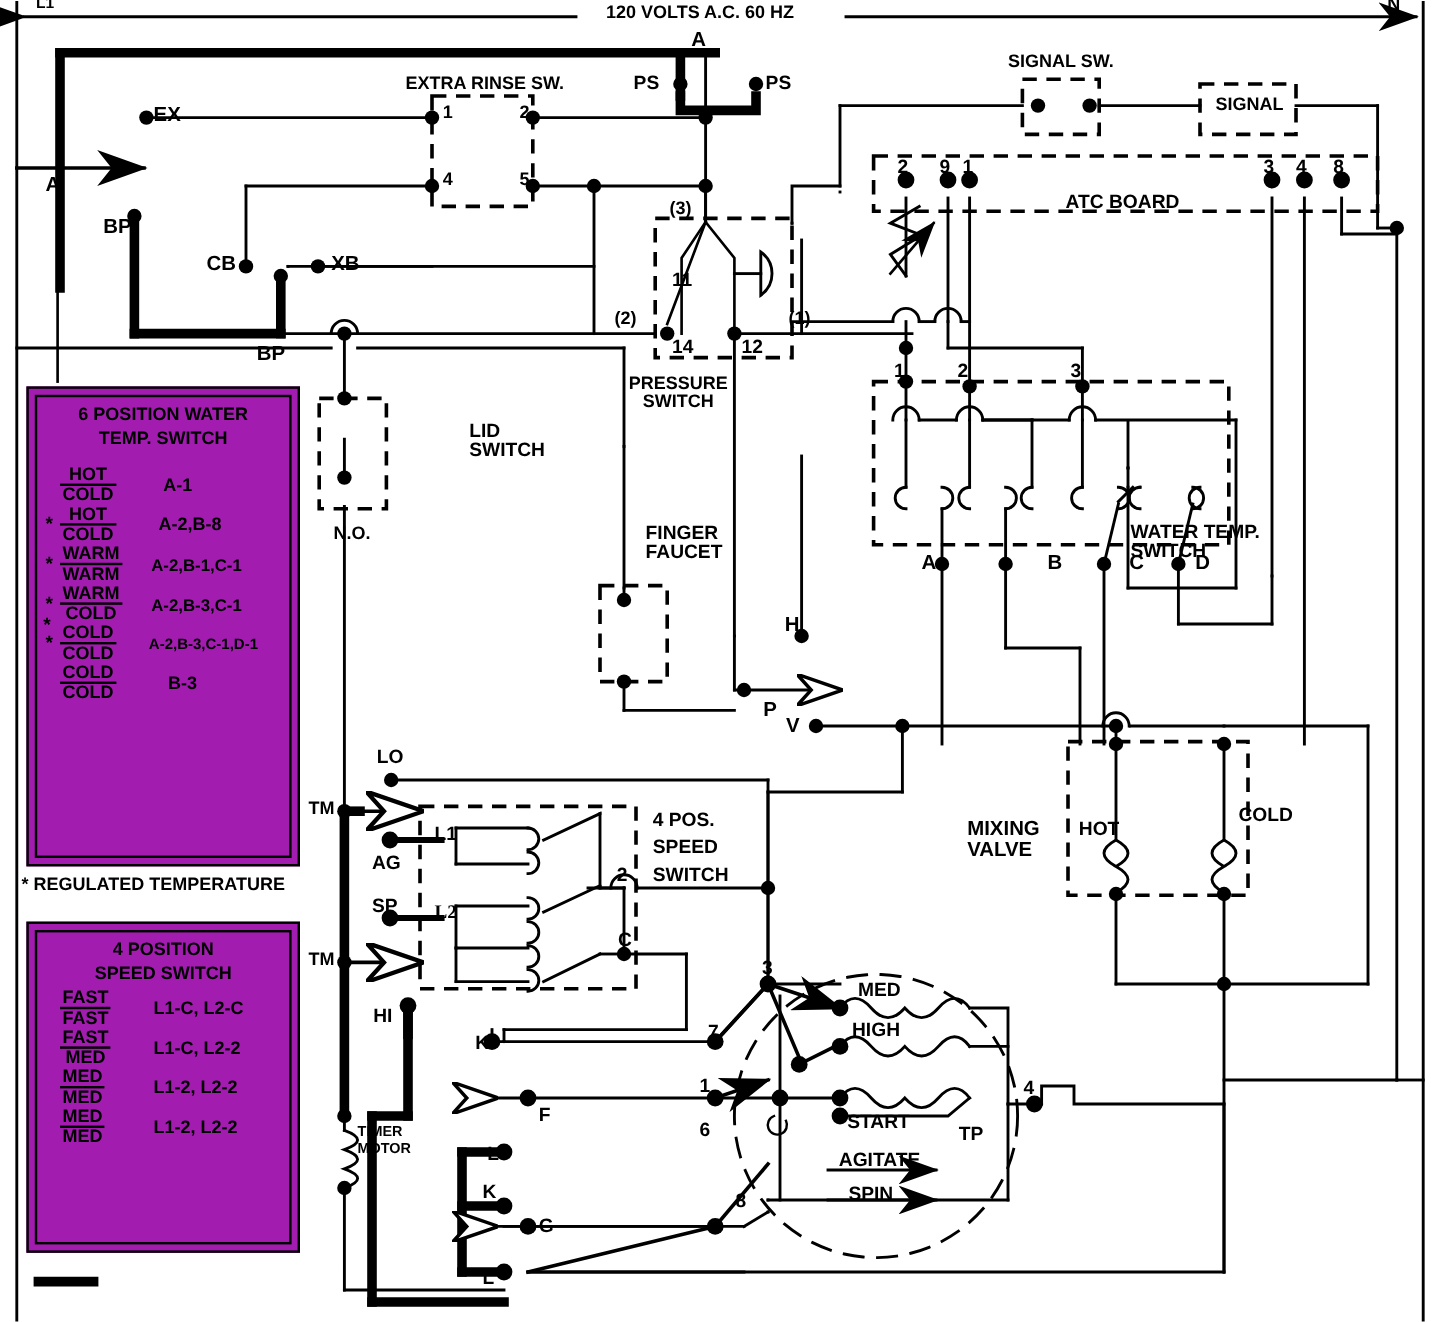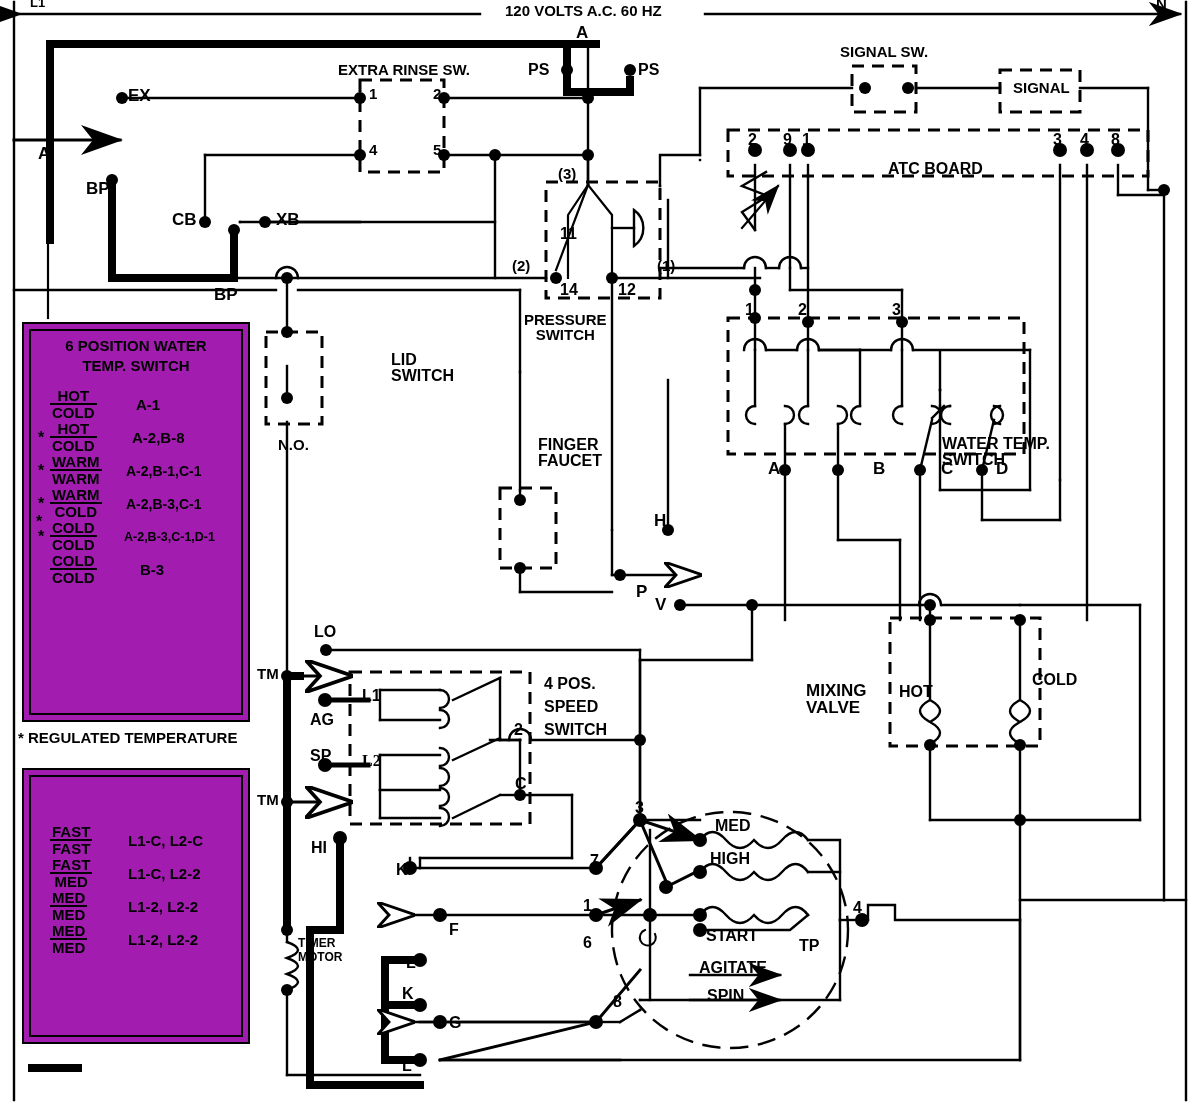--- a/index.html
+++ b/index.html
@@ -578,20 +578,21 @@
     </tbody>
       </table>
   </div>
 
   <div class="lbl" style="left:36px;top:514px;font-size:16px;">*</div>
 
   <div class="lbl" style="left:18px;top:730px;font-size:15px;">* REGULATED TEMPERATURE</div>
 
   <div class="box" style="left:22px;top:768px;width:224px;height:272px;">
     <div class="inner"></div>
+    <div class="boxttl" style="top:12px;font-size:15px;line-height:1.35;">4 POSITION<br>SPEED SWITCH</div>
     <table class="legend" style="left:26px;top:54px;width:178px;">
       <tbody>
           <tr>
         <td style="width:68px;font-size:15px;">
           <span class="frac">
             <span class="num">FAST</span>
             <span class="den">FAST</span>
           </span>
         </td>
         <td style="font-size:15px;padding-left:10px;">L1-C, L2-C</td>

